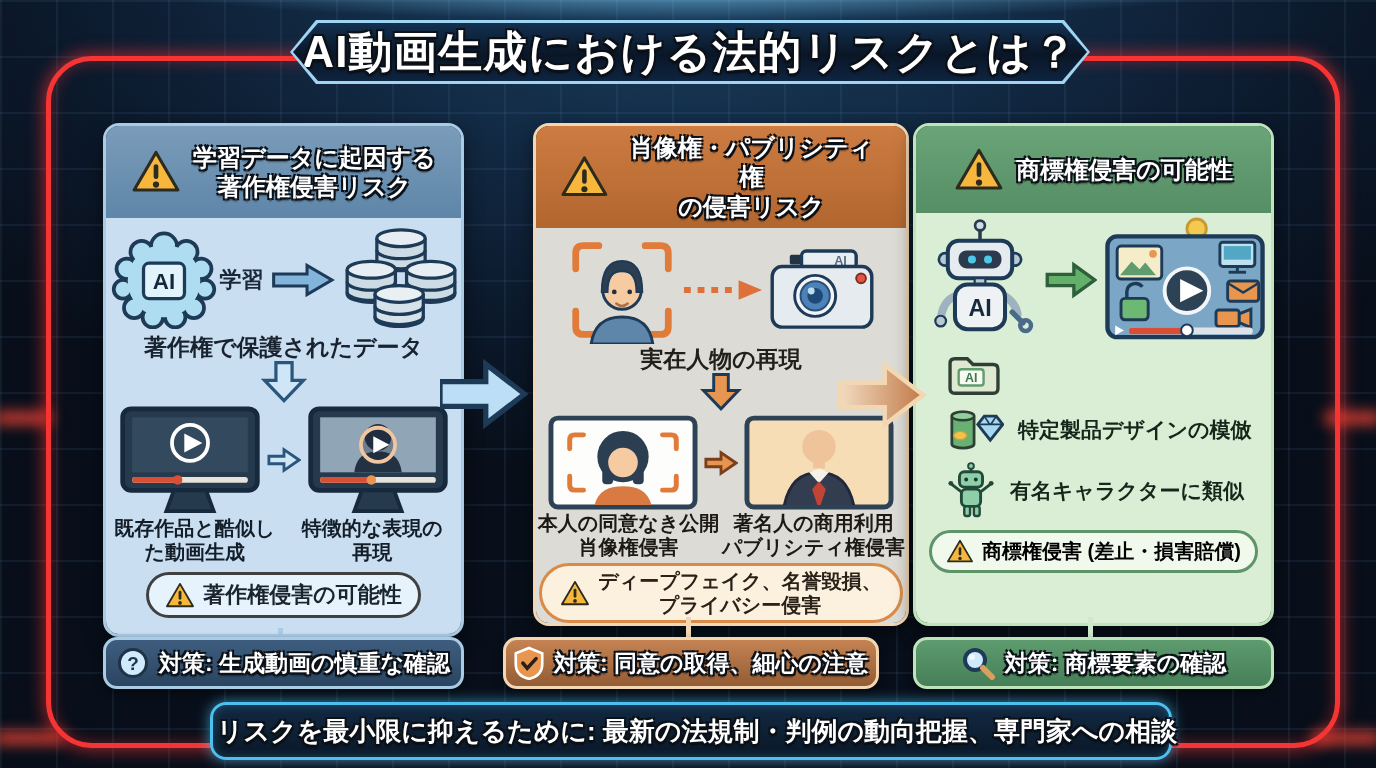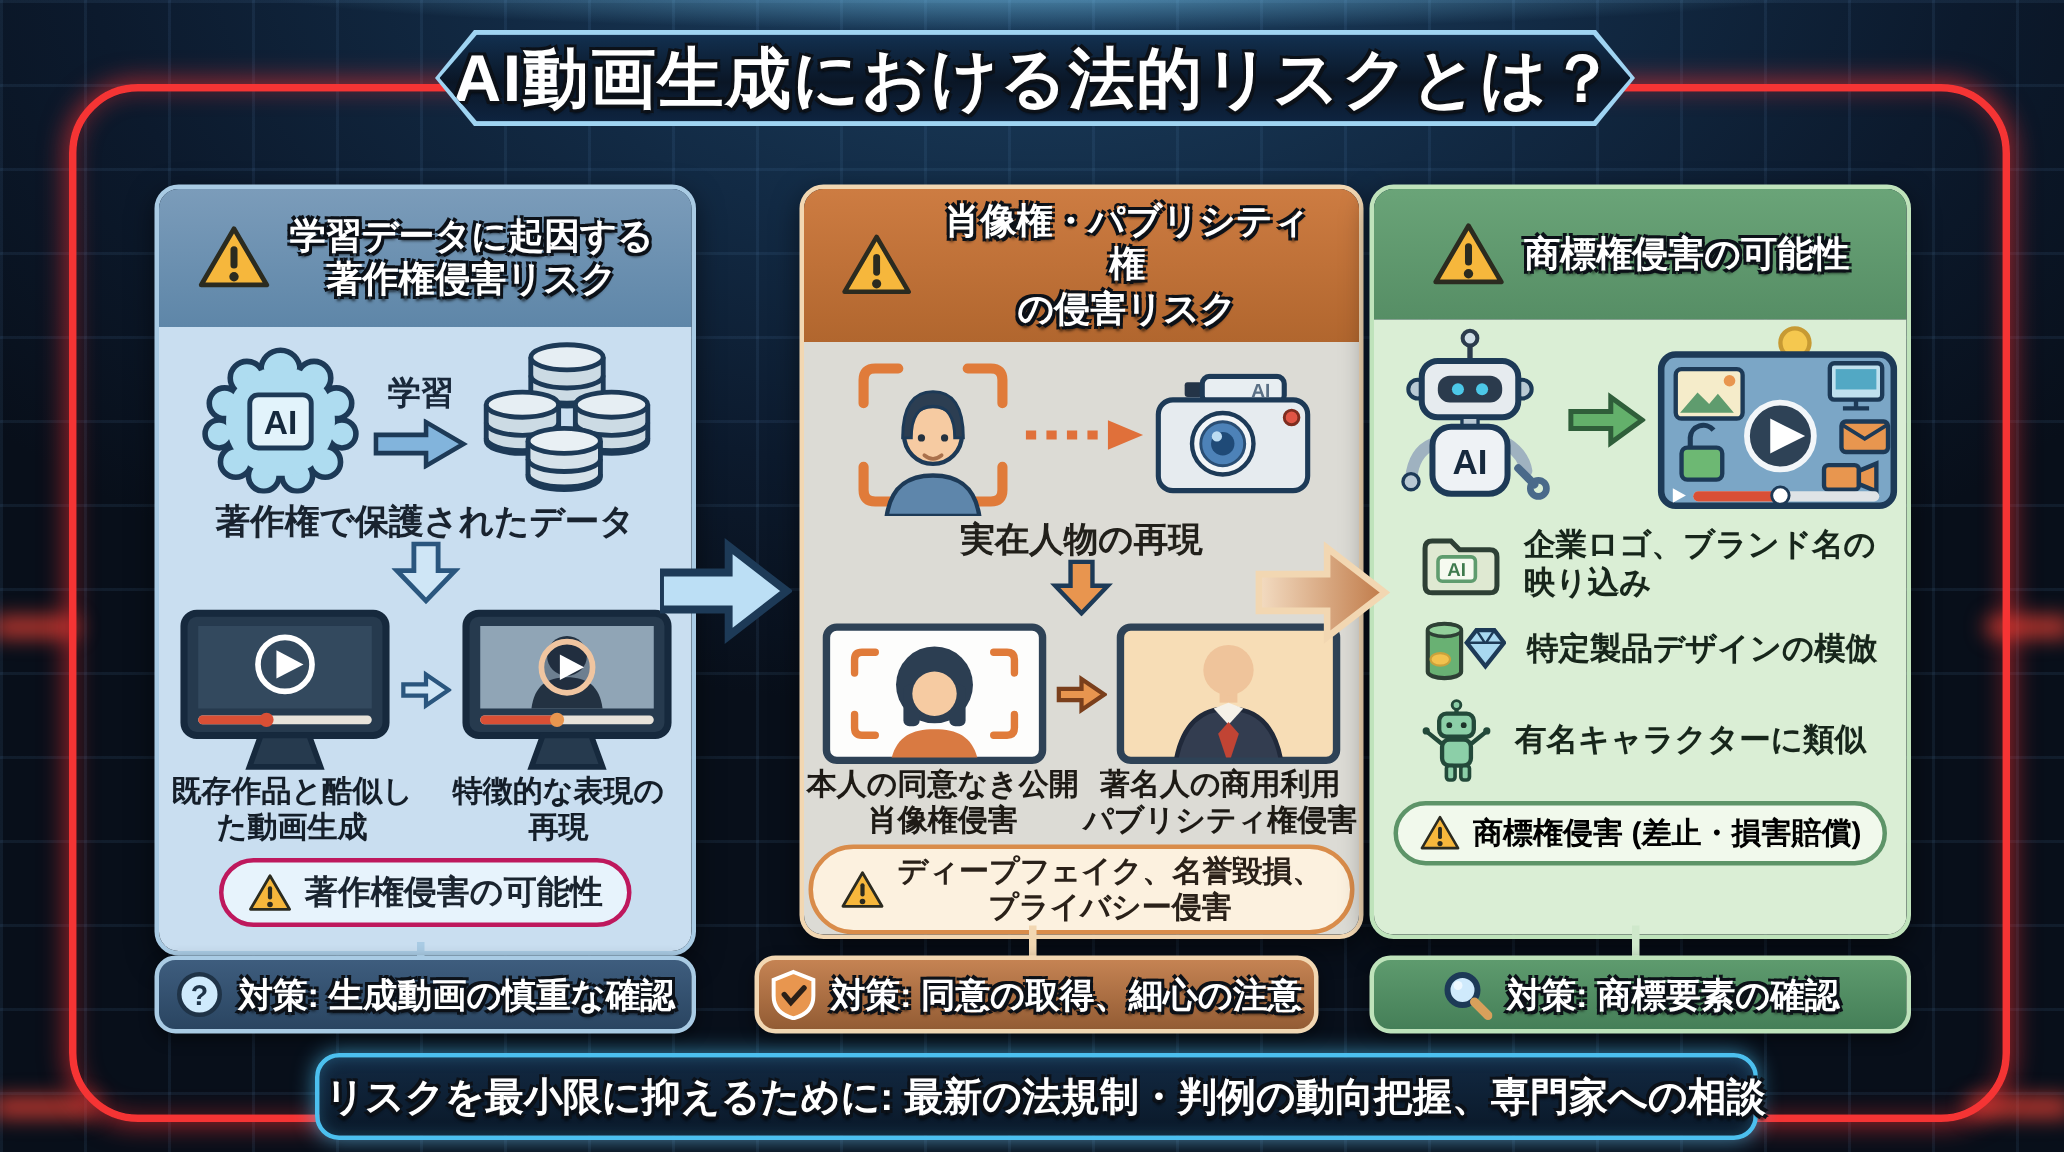--- a/index.html
+++ b/index.html
@@ -41,28 +41,28 @@
   .col2 .colhead{background:linear-gradient(180deg,#cd7c42,#b1662e);height:94px;}
   .col3 .colhead{background:linear-gradient(180deg,#6aa478,#568e65);height:79px;}
   .colhead-text{color:#fff;font-weight:800;font-size:24px;text-align:center;line-height:1.22;}
   .colbody{flex:1;display:flex;flex-direction:column;align-items:center;}
   .col1 .colbody{background:#c9def0;}
   .col2 .colbody{background:#dcdbd5;}
   .col3 .colbody{background:#daeed5;}
 
   .cap{font-weight:800;text-align:center;line-height:1.18;}
   .c1row1{display:flex;align-items:center;gap:2px;margin-top:10px;}
-  .learn{display:flex;flex-direction:column;align-items:center;gap:2px;}
+  .learn{display:flex;flex-direction:row;align-items:center;gap:2px;}
   .learn-label{font-size:22px;font-weight:800;color:#19283a;}
   .c1cap{font-size:23px;color:#19232f;margin-top:2px;}
   .c1row2{display:flex;align-items:center;gap:4px;margin-top:2px;}
   .c1caps{display:flex;width:100%;margin-top:2px;}
   .c1caps .cap{flex:1;font-size:20px;color:#141e29;}
   .pill{display:flex;align-items:center;justify-content:center;gap:8px;border-radius:30px;font-weight:800;}
-  .p1{background:#e7f3fc;border:3px solid #be185d;color:#1a242f;font-size:22px;padding:5px 16px;margin-top:8px;}
+  .p1{background:#e7f3fc;border:3px solid #404040;color:#1a242f;font-size:22px;padding:5px 16px;margin-top:8px;}
   .c2row1{display:flex;align-items:center;gap:4px;margin-top:8px;}
   .c2cap{font-size:23px;color:#22201b;margin-top:2px;}
   .c2cards{display:flex;align-items:center;gap:6px;margin-top:4px;}
   .c2caps{display:flex;width:100%;margin-top:2px;}
   .c2caps .cap{flex:1;font-size:20px;color:#1d1a15;}
   .p2{background:#fcf1df;border:3px solid #d98c4a;color:#2a2119;font-size:20px;line-height:1.2;padding:3px 18px;margin-top:4px;text-align:center;}
   .c3row1{display:flex;align-items:center;gap:6px;margin-top:2px;}
   .c3list{width:100%;box-sizing:border-box;padding-left:30px;}
   .c3item{display:flex;align-items:center;gap:14px;margin-top:7px;}
   .c3item .cap{font-size:21px;color:#17261b;text-align:left;width:238px;}
@@ -397,21 +397,20 @@
           <circle cx="86" cy="117" r="6" fill="#fff" stroke="#1d3a57" stroke-width="2"></circle>
         </svg>
       </div>
       <div class="c3list">
         <div class="c3item">
           <svg width="56" height="46" viewBox="0 0 58 48">
             <path d="M4 12 q0 -5 5 -5 h13 l6 6 h21 q5 0 5 5 v20 q0 5 -5 5 H9 q-5 0 -5 -5 Z" fill="#dfe9d2" stroke="#2e4035" stroke-width="3.5"></path>
             <rect x="13" y="18" width="26" height="17" rx="3" fill="#f6faf0" stroke="#5f9c6e" stroke-width="2.5"></rect>
             <text x="26" y="31" font-size="13" font-weight="bold" fill="#3f7a4d" text-anchor="middle">AI</text>
           </svg>
-          <div class="cap">企業ロゴ、ブランド名の映り込み</div>
         </div>
         <div class="c3item">
           <svg width="58" height="50" viewBox="0 0 62 54">
             <path d="M6 12 a12 4.5 0 0 1 24 0 v30 a12 4.5 0 0 1 -24 0 Z" fill="#69b173" stroke="#2e4035" stroke-width="3"></path>
             <ellipse cx="18" cy="12" rx="12" ry="4.5" fill="#92cf9a" stroke="#2e4035" stroke-width="2.5"></ellipse>
             <ellipse cx="15" cy="33" rx="7" ry="4.5" fill="#f2c24e" stroke="#caa23c" stroke-width="1.5"></ellipse>
             <path d="M34 21 l7 -9 h13 l7 9 -13.5 17 Z" fill="#a8d8f0" stroke="#1d3a57" stroke-width="3"></path>
             <path d="M34 21 h27 M41 12 l6 9 M54 12 l-6 9" stroke="#1d3a57" stroke-width="1.8" fill="none"></path>
           </svg>
           <div class="cap">特定製品デザインの模倣</div>

